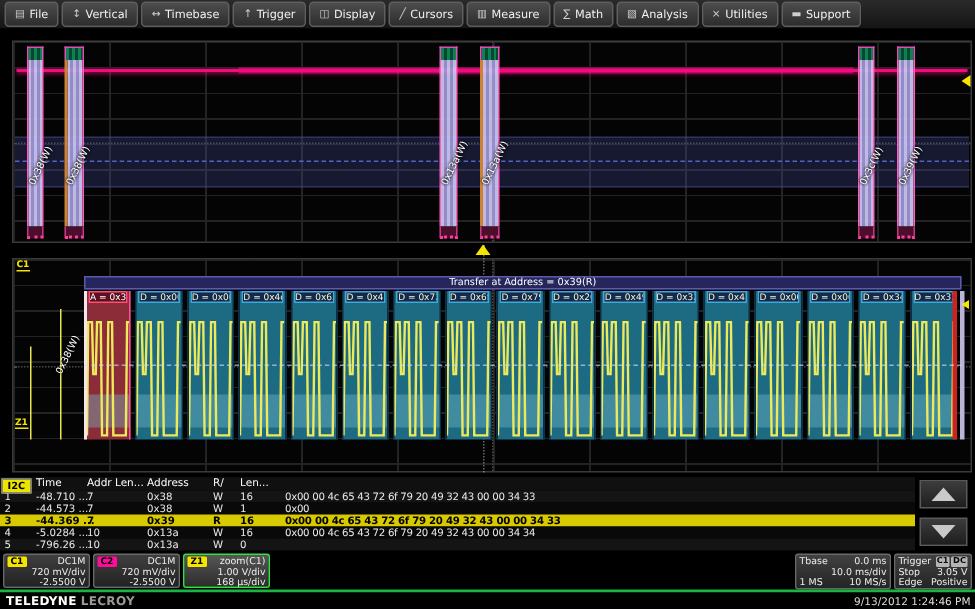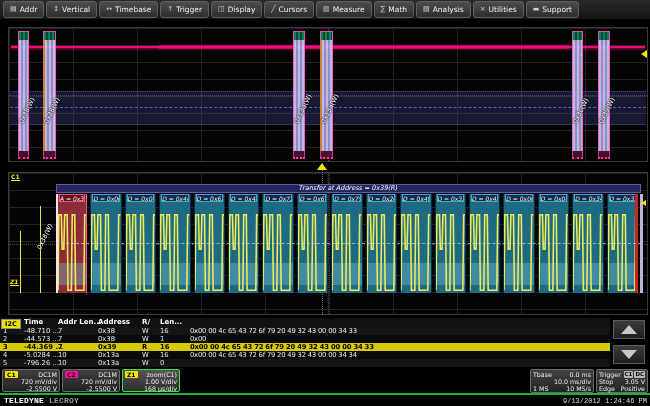--- a/index.html
+++ b/index.html
@@ -17,21 +17,21 @@
     border:1px solid #5e5e5e; border-radius:3px; color:#f0f0f0; font-size:7.5px;
     white-space:nowrap; cursor:default; }
   .mbtn .mi { color:#cfcfcf; font-size:7px; line-height:1; }
   
   .grid { position:absolute; left:8px; width:640px; background:#040404;
     border:1px solid #3a3a3a; box-sizing:border-box;
     background-image:
       repeating-linear-gradient(to right, #232323 0 1px, transparent 1px 64px),
       repeating-linear-gradient(to bottom, #232323 0 1px, transparent 1px 17px); }
   #topgrid { top:27px; height:135px; }
-  #zoomgrid { top:172px; height:143px;font-style:italic; }
+  #zoomgrid { top:172px; height:143px; }
   .vcenter { position:absolute; left:50%; top:0; bottom:0; border-left:1px dotted #4a4a4a; }
   .hcenter { position:absolute; top:50%; left:0; right:0; border-top:1px dotted #4a4a4a; }
   
   #trace-pink { position:absolute; left:2px; right:2px; top:18px; height:2px;
     background:#f20a7e; box-shadow:0 1px 3px rgba(242,10,126,.8); }
   #trace-pink-noise { position:absolute; left:150px; width:410px; top:17px; height:4px;
     background:rgba(242,10,126,.65); filter:blur(.4px); }
   #navy-band { position:absolute; left:1px; right:1px; top:63px; height:32px;
     background:rgba(66,76,148,.30); border-top:1px solid rgba(90,100,180,.35);
     border-bottom:1px solid rgba(90,100,180,.35); }
@@ -87,21 +87,21 @@
   #zoom-right-red { position:absolute; left:626px; top:21px; width:3px; height:99px;
     background:#c22; z-index:4; }
   #zoom-right-gray { position:absolute; left:631px; top:21px; width:3px; height:99px;
     background:#b9b4d8; z-index:4; }
   #zoom-right-arrow { position:absolute; right:1px; top:27px; z-index:6; width:0; height:0;
     border-top:3px solid transparent; border-bottom:3px solid transparent;
     border-right:5px solid #f5e400; }
   
   #dtable { position:absolute; left:0; top:318px; width:610px; }
   .trow { display:flex; height:8px; line-height:8px; font-size:6.8px; white-space:nowrap; }
-  .trow.head { height:9px; line-height:9px; background:#101010; font-weight:bold; color:#fff; font-size:7px; }
+  .trow.head { height:9px; line-height:9px; background:#101010; font-weight:normal; color:#fff; font-size:7px; }
   .trow:nth-child(even):not(.head){ background:#141414; }
   .trow:nth-child(odd):not(.head){ background:#090909; }
   .trow.sel { background:#d8ca00 !important; color:#000; font-weight:bold; }
   .c-num{width:24px;padding-left:3px;box-sizing:border-box;}
   .c-time{width:34px;} .c-alen{width:40px;} .c-addr{width:44px;}
   .c-rw{width:18px;} .c-len{width:30px;} .c-data{width:182px;letter-spacing:-.2px;}
   .c-stat{flex:1;}
   #i2c-chip { position:absolute; left:1px; top:319px; height:8px; line-height:8px;
     background:#ece400; color:#000; font-size:6.5px; font-weight:bold; padding:0 3px;
     border:1px solid #888; z-index:2; }
@@ -120,35 +120,35 @@
   .desc .chip { font-weight:bold; color:#000; padding:0 2px; border-radius:1px; font-size:6px; }
   .desc.sel { border:1px solid #35e045; background:linear-gradient(#565656,#2c2c2c); }
   .infobox { position:absolute; top:369px; height:24px;
     background:linear-gradient(#414141,#242424); border:1px solid #6a6a6a; border-radius:2px;
     font-size:6.3px; color:#eee; box-sizing:border-box; padding:1px 2px; }
   .infobox .r { display:flex; justify-content:space-between; height:7px; line-height:7px; gap:2px; }
   .minichip { background:#b5b5b5; color:#0a0a0a; font-size:5.5px; font-weight:bold;
     padding:0 1px; border-radius:1px; line-height:6.5px; }
   
   #greenline { position:absolute; left:0; top:393px; width:650px; height:2px; background:#19b540; }
-  #footer { position:absolute; left:0; top:395px; width:650px; height:11px; background:#000;font-family:Liberation Mono, monospace; }
+  #footer { position:absolute; left:0; top:395px; width:650px; height:11px; background:#000; }
   #brand { position:absolute; left:4px; top:1px; font-size:8px; letter-spacing:.2px; }
   #brand .b1 { color:#fff; font-weight:bold; }
   #brand .b2 { color:#9a9a9a; font-weight:bold; }
   #timestamp { position:absolute; right:3px; top:2px; font-size:7px; color:#ddd; }
 </style>
 </head>
 <body>
 
 <div id="screen">
 
   <div id="menubar">
       <div class="mbtn">
         <span class="mi">▤</span>
-        <span>Addr</span>
+        <span>File</span>
       </div>
       <div class="mbtn">
         <span class="mi">↕</span>
         <span>Vertical</span>
       </div>
       <div class="mbtn">
         <span class="mi">↔</span>
         <span>Timebase</span>
       </div>
       <div class="mbtn">

